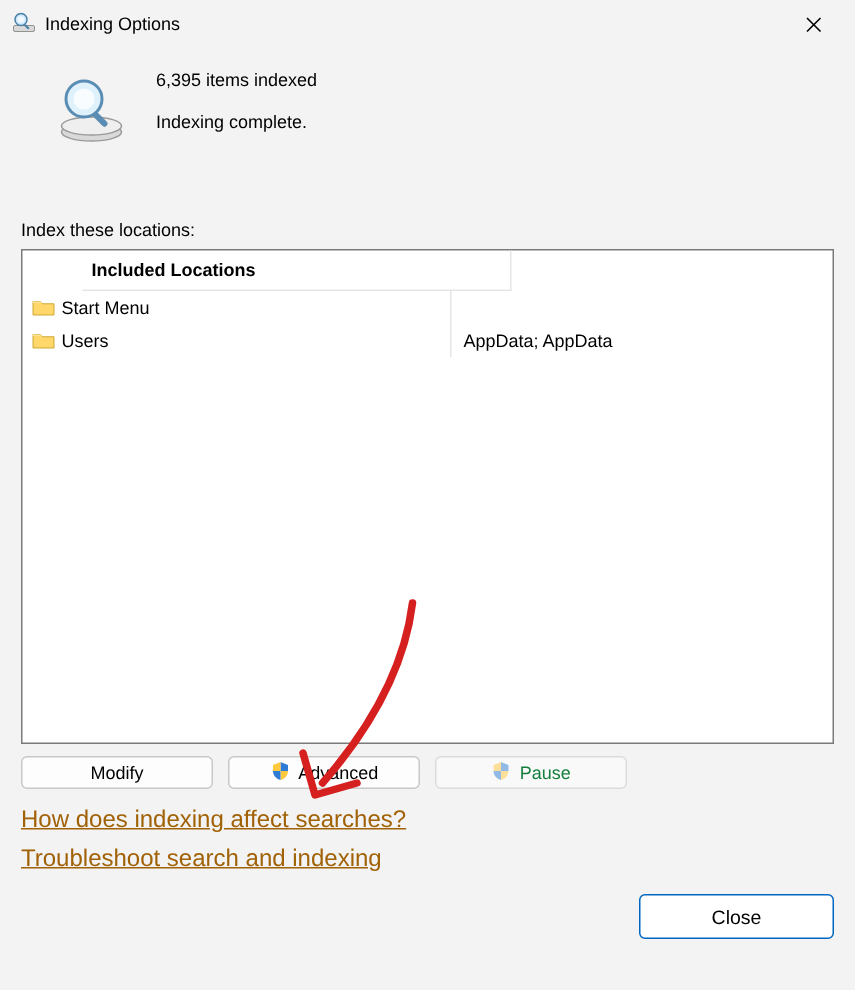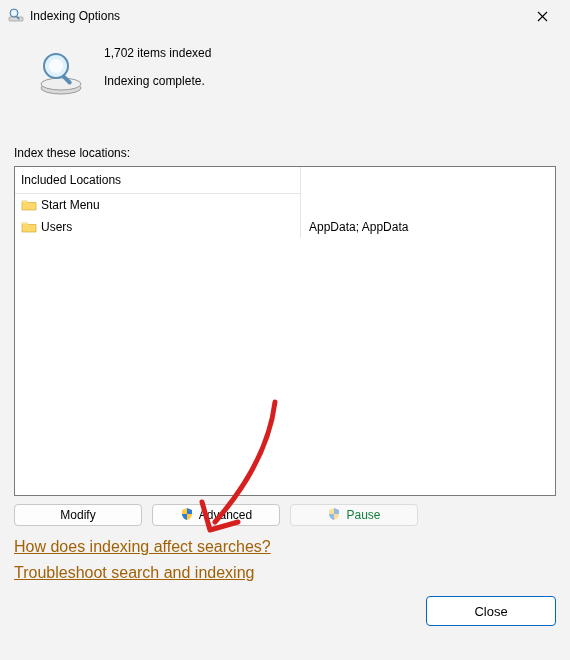--- a/index.html
+++ b/index.html
@@ -75,23 +75,23 @@
     border-right: 1px solid #e5e5e5;
     display: flex; align-items: center; gap: 4px;
   }
   .col-exclude {
     flex: 1;
     padding: 4px 8px;
     display: flex; align-items: center;
   }
   .loc-header .col-included,
   .loc-header .col-exclude {
-    font-weight: 400;
+    font-weight: 700;
     border-bottom: 1px solid #e5e5e5;
-    padding-top: 6px; padding-bottom: 6px;
+    padding-top: 6px; padding-bottom: 6px; margin-left: 40px;
   }
   .loc-rows {
     flex: 1;
   }
   .folder-icon {
     width: 16px; height: 14px; flex: none;
   }
   .button-row {
     display: flex;
     gap: 10px;
@@ -175,21 +175,21 @@
       <span class="status-icon">
         <svg width="50" height="50" viewBox="0 0 50 50">
           <ellipse cx="25" cy="40" rx="20" ry="6" fill="#d9d9d9" stroke="#9a9a9a" stroke-width="1"></ellipse>
           <ellipse cx="25" cy="36" rx="20" ry="6" fill="#efefef" stroke="#9a9a9a" stroke-width="1"></ellipse>
           <circle cx="20" cy="18" r="12" fill="#dff1fb" stroke="#5a8db3" stroke-width="2"></circle>
           <circle cx="20" cy="18" r="7" fill="#ffffff" opacity="0.8"></circle>
           <rect x="28" y="26" width="12" height="4" rx="2" transform="rotate(45 28 26)" fill="#5a8db3"></rect>
         </svg>
       </span>
       <div class="status-text">
-        <span>1,702 items indexed</span>
+        <span>6,395 items indexed</span>
         <span>Indexing complete.</span>
       </div>
     </div>
 
     <div class="section-label">Index these locations:</div>
 
     <div class="locations-box">
       <div class="loc-header">
         <div class="col-included">Included Locations</div>
       </div>

